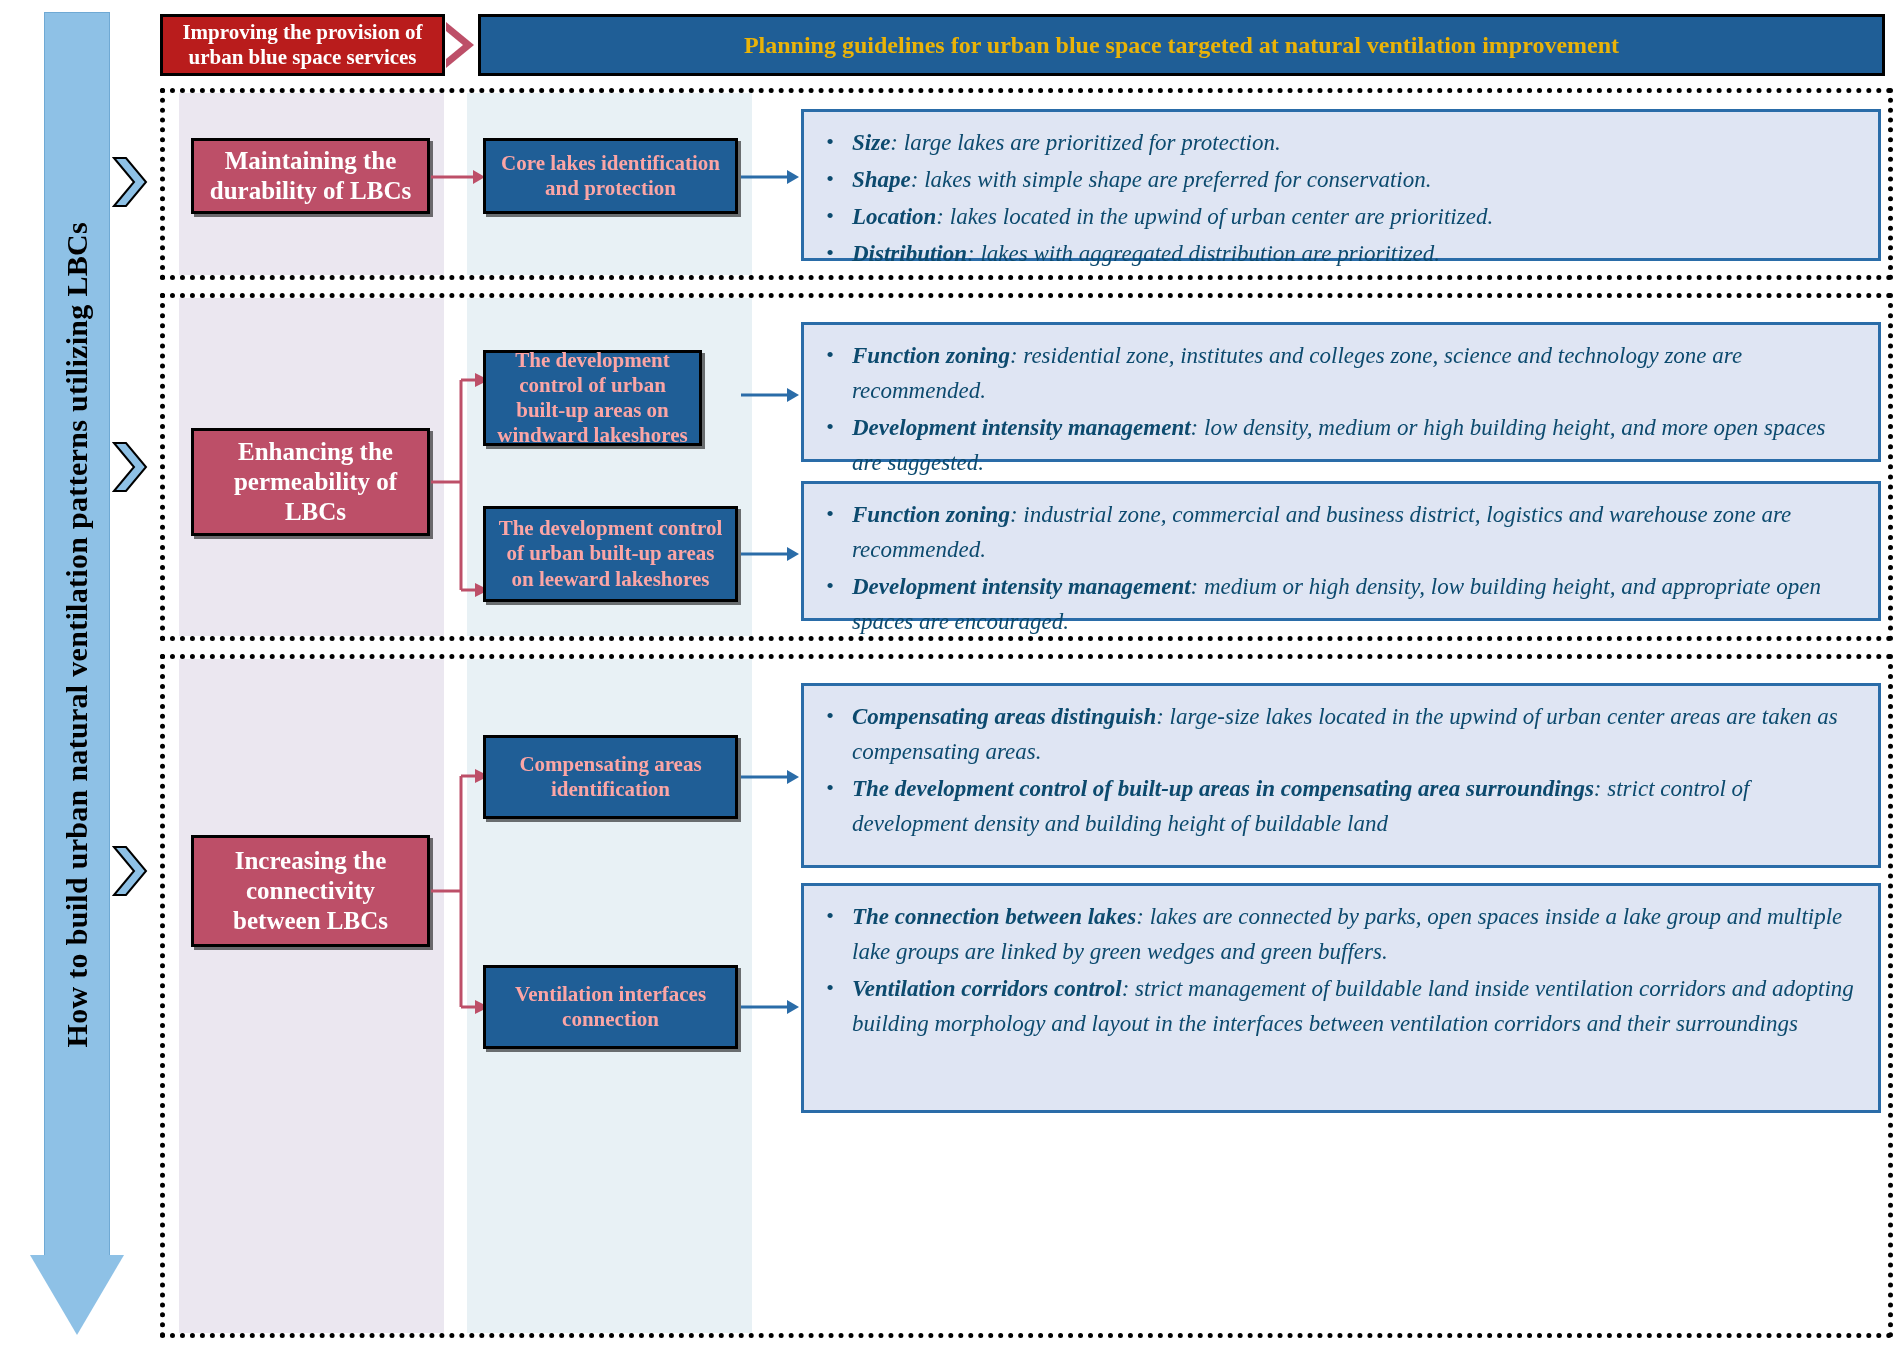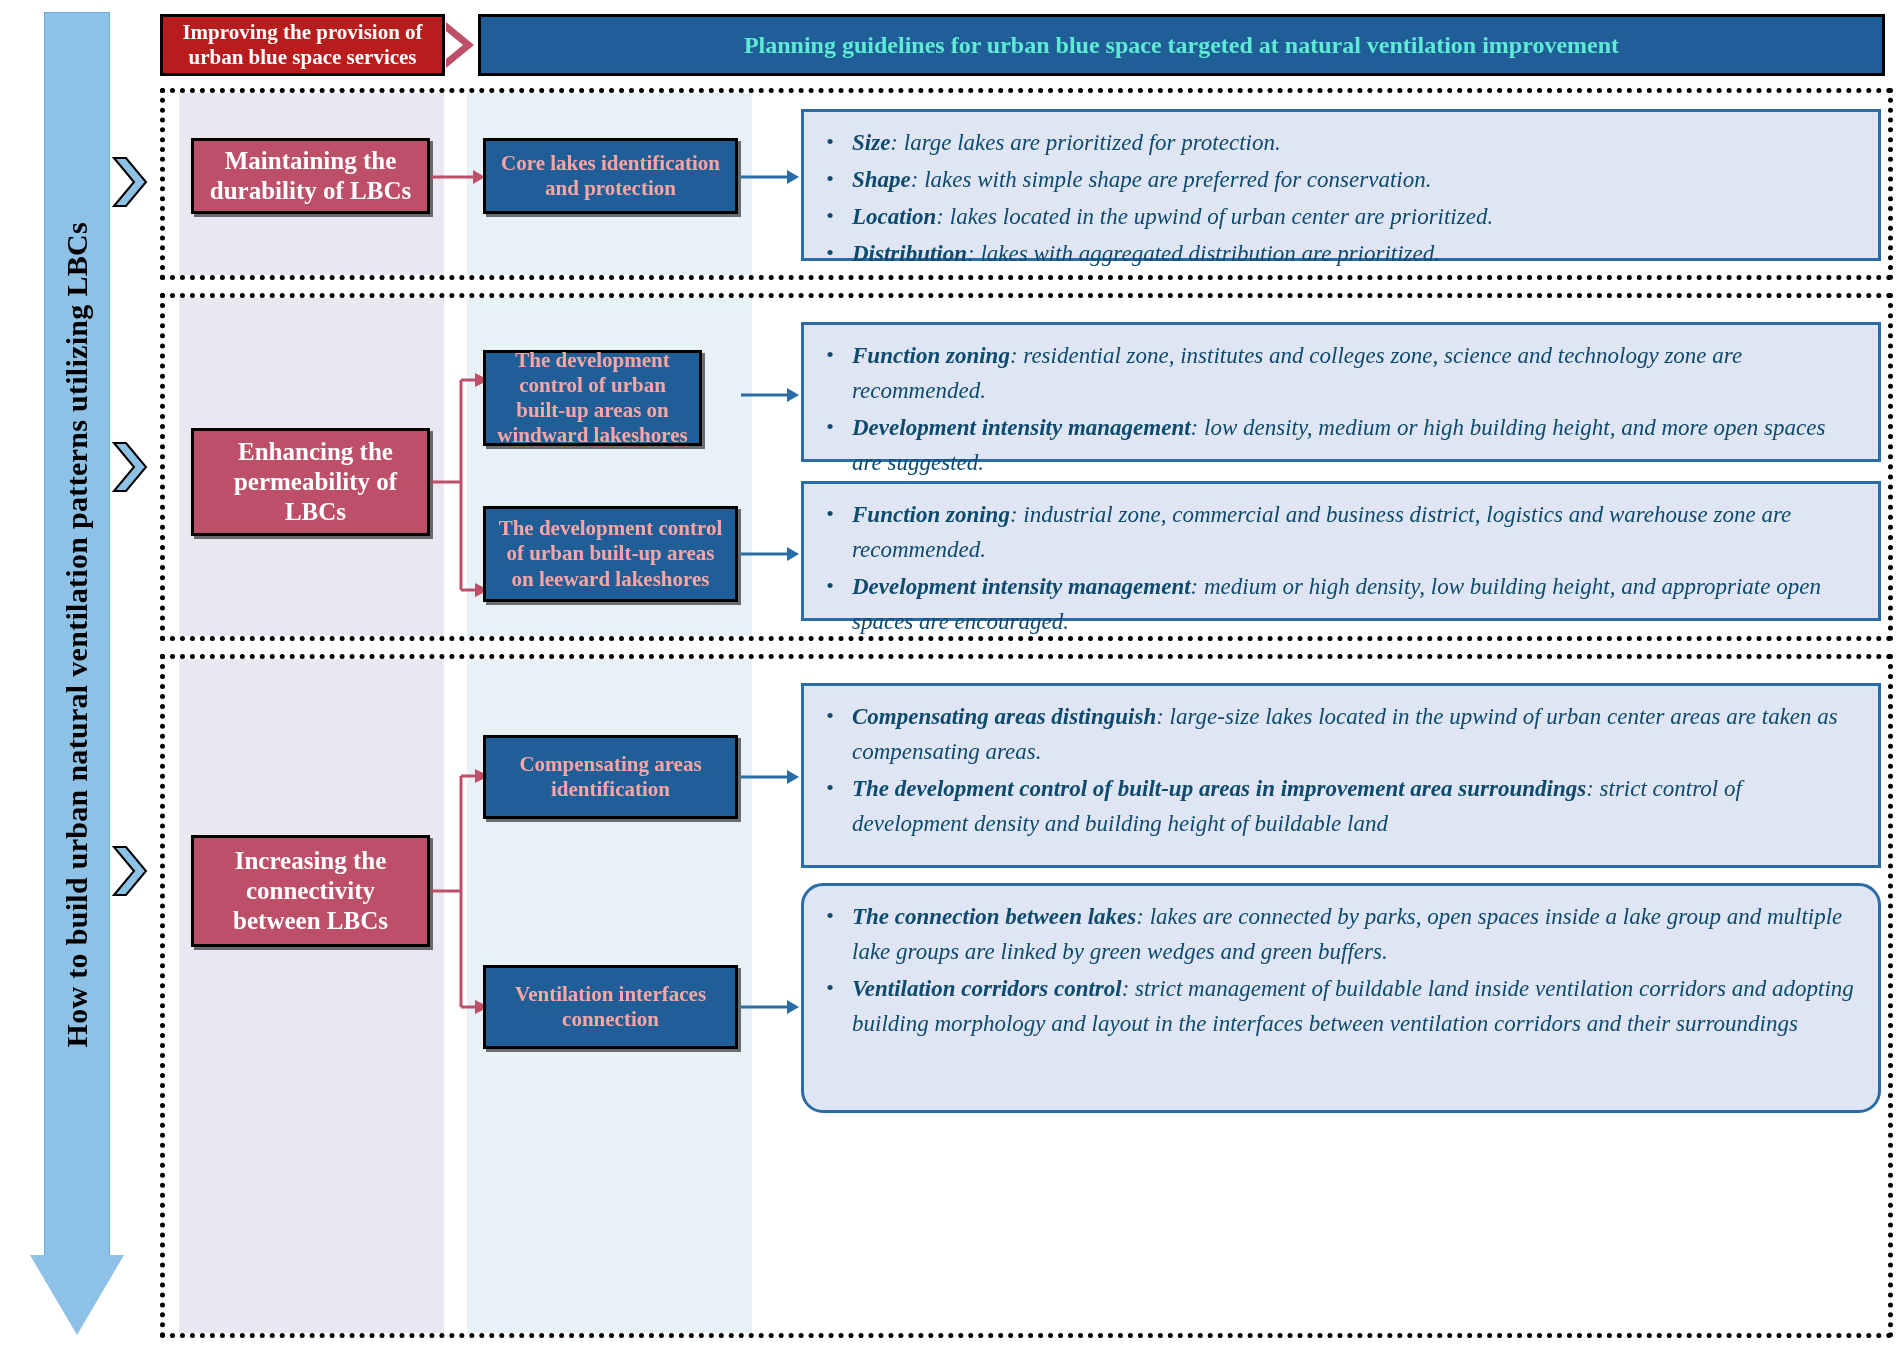--- a/index.html
+++ b/index.html
@@ -84,21 +84,21 @@
     border-bottom: 14px solid transparent;
     border-left: 17px solid #ffffff;
   }
   #header-banner {
     position: absolute;
     left: 318px; top: 0;
     width: 1407px; height: 62px;
     background: #1F5E96;
     border: 3px solid #000;
     display: flex; align-items: center; justify-content: center;
-    color: #5eead4; font-weight: bold; font-size: 24px;
+    color: #eab308; font-weight: bold; font-size: 24px;
     text-align: center;
   }
 
   
   .spine-chevron {
     position: absolute;
     width: 38px; height: 52px;
     left: 112px;
   }
   .spine-chevron svg { display: block; }
@@ -334,23 +334,23 @@
   <div class="conn" style="left:576px; top:336px;">
     <svg width="58" height="24" viewBox="0 0 58 24">
       <line x1="0" y1="12" x2="46" y2="12" stroke="#2A6CA8" stroke-width="3"></line>
       <polygon points="46,5 58,12 46,19" fill="#2A6CA8"></polygon>
     </svg>
   </div>
 
   <div class="detail-box" style="left:636px; top:24px; width:1080px; height:185px;">
     <ul>
       <li><b>Compensating areas distinguish</b><span>: large-size lakes located in the upwind of urban center areas are taken as compensating areas.</span></li>
-      <li><b>The development control of built-up areas in improvement area surroundings</b><span>: strict control of development density and building height of buildable land</span></li>
-    </ul>
-  </div>
-
-  <div class="detail-box" style="left:636px; top:224px; width:1080px; height:230px;border-radius:22px;">
+      <li><b>The development control of built-up areas in compensating area surroundings</b><span>: strict control of development density and building height of buildable land</span></li>
+    </ul>
+  </div>
+
+  <div class="detail-box" style="left:636px; top:224px; width:1080px; height:230px;">
     <ul>
       <li><b>The connection between lakes</b><span>: lakes are connected by parks, open spaces inside a lake group and multiple lake groups are linked by green wedges and green buffers.</span></li>
       <li><b>Ventilation corridors control</b><span>: strict management of buildable land inside ventilation corridors and adopting building morphology and layout in the interfaces between ventilation corridors and their surroundings</span></li>
     </ul>
   </div>
 </div>
 
 </body></html>

